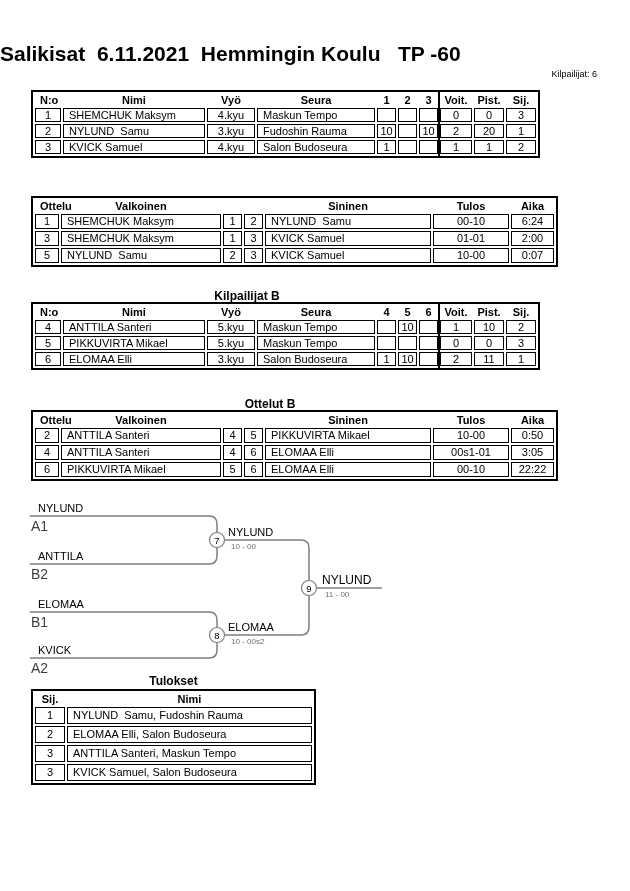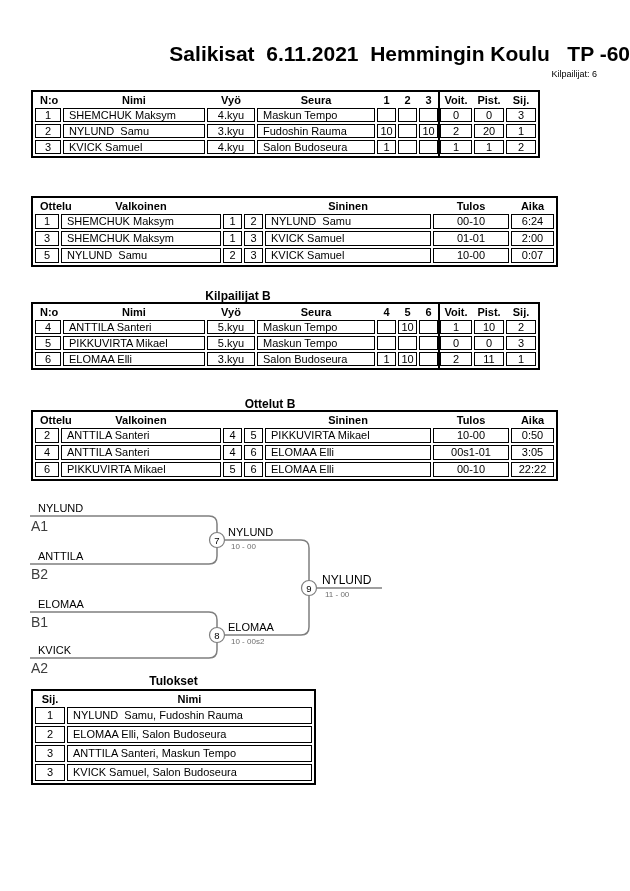--- a/index.html
+++ b/index.html
@@ -1,24 +1,24 @@
 <!DOCTYPE html>
 <html><head>
 <meta charset="utf-8">
 <style>
   html,body{margin:0;padding:0;background:#fff;}
   .page{position:relative;width:630px;height:891px;background:#fff;overflow:hidden;
         font-family:"Liberation Sans",sans-serif;color:#000;}
-  .page-title{position:absolute;top:42px;left:0;width:630px;text-align:right;
+  .page-title{position:absolute;top:42px;left:0;width:630px;text-align:left;
         font-size:21px;font-weight:bold;white-space:pre;}
   .count-label{position:absolute;top:69px;right:33px;font-size:9px;}
   .sec-title{position:absolute;font-weight:bold;font-size:12px;text-align:center;white-space:pre;}
   .t-ka{top:71px;left:12px;width:466px;margin-top:36px;}
   .t-oa{top:183px;left:0;width:540px;margin-top:26px;}
-  .t-kb{top:289px;left:5px;width:466px;}
+  .t-kb{top:289px;left:14px;width:466px;}
   .t-ob{top:397px;left:0;width:540px;}
   .t-tu{top:674px;left:31px;width:285px;}
   .tblwrap{position:absolute;}
   .w-ka{top:90px;left:31px;}
   .w-oa{top:196px;left:31px;}
   .w-kb{top:302px;left:31px;}
   .w-ob{top:410px;left:31px;}
   .w-tu{top:689px;left:31px;}
   table.tbl{border-collapse:separate;border-spacing:2px;table-layout:fixed;
         border:2px solid #000;background:#fff;}

